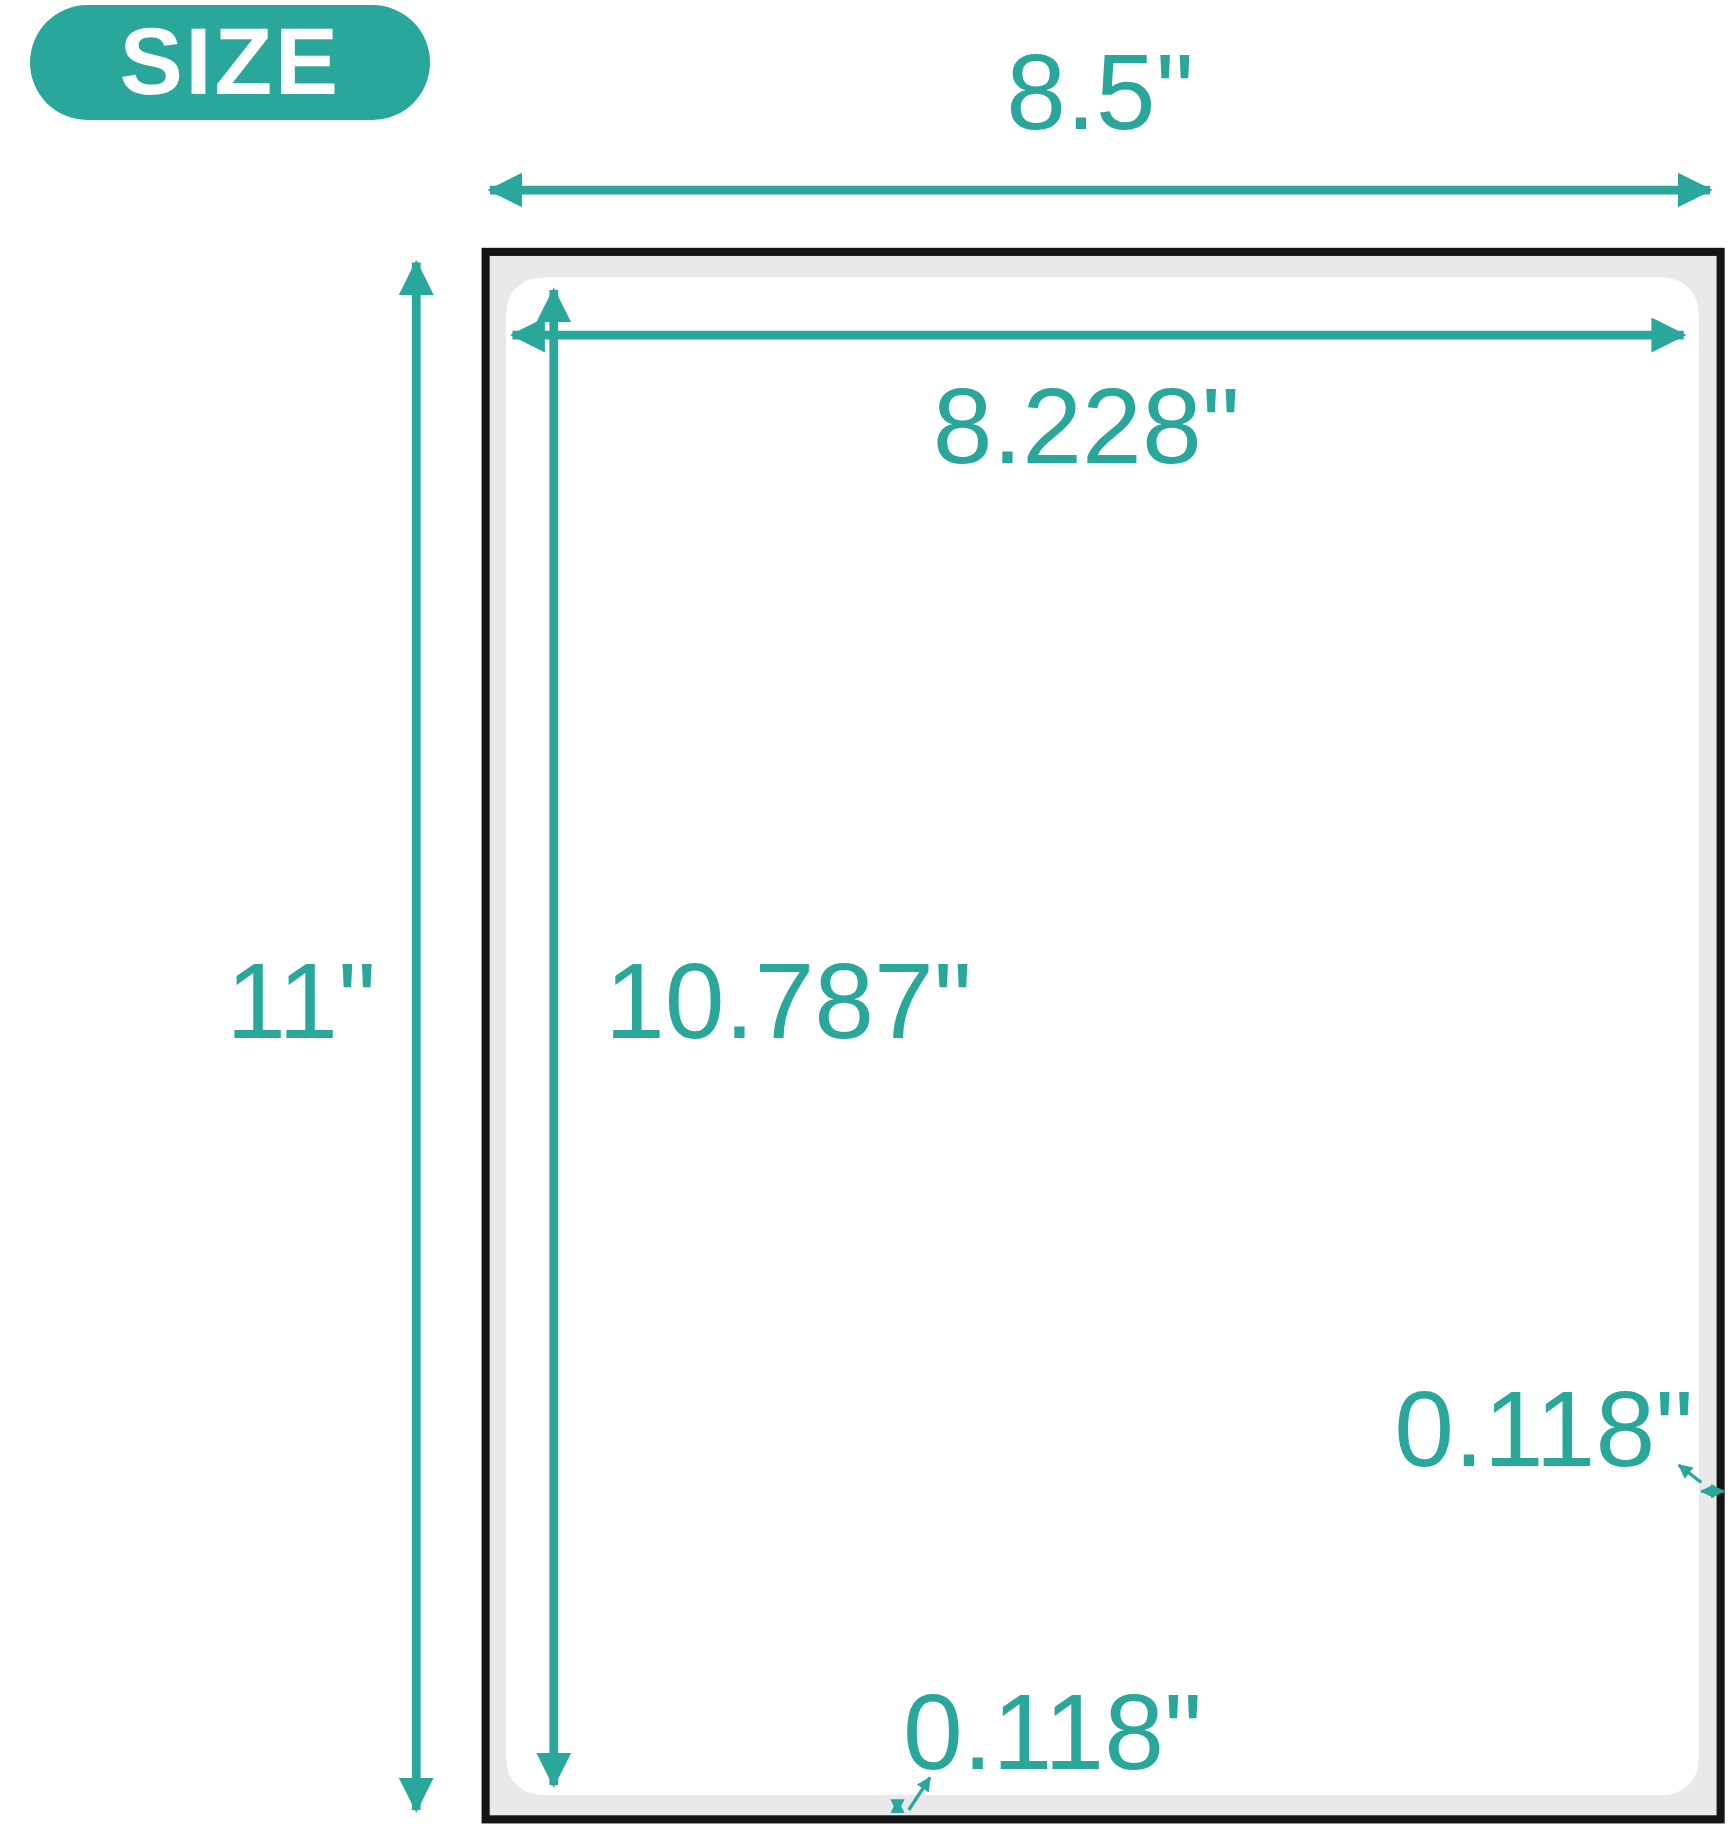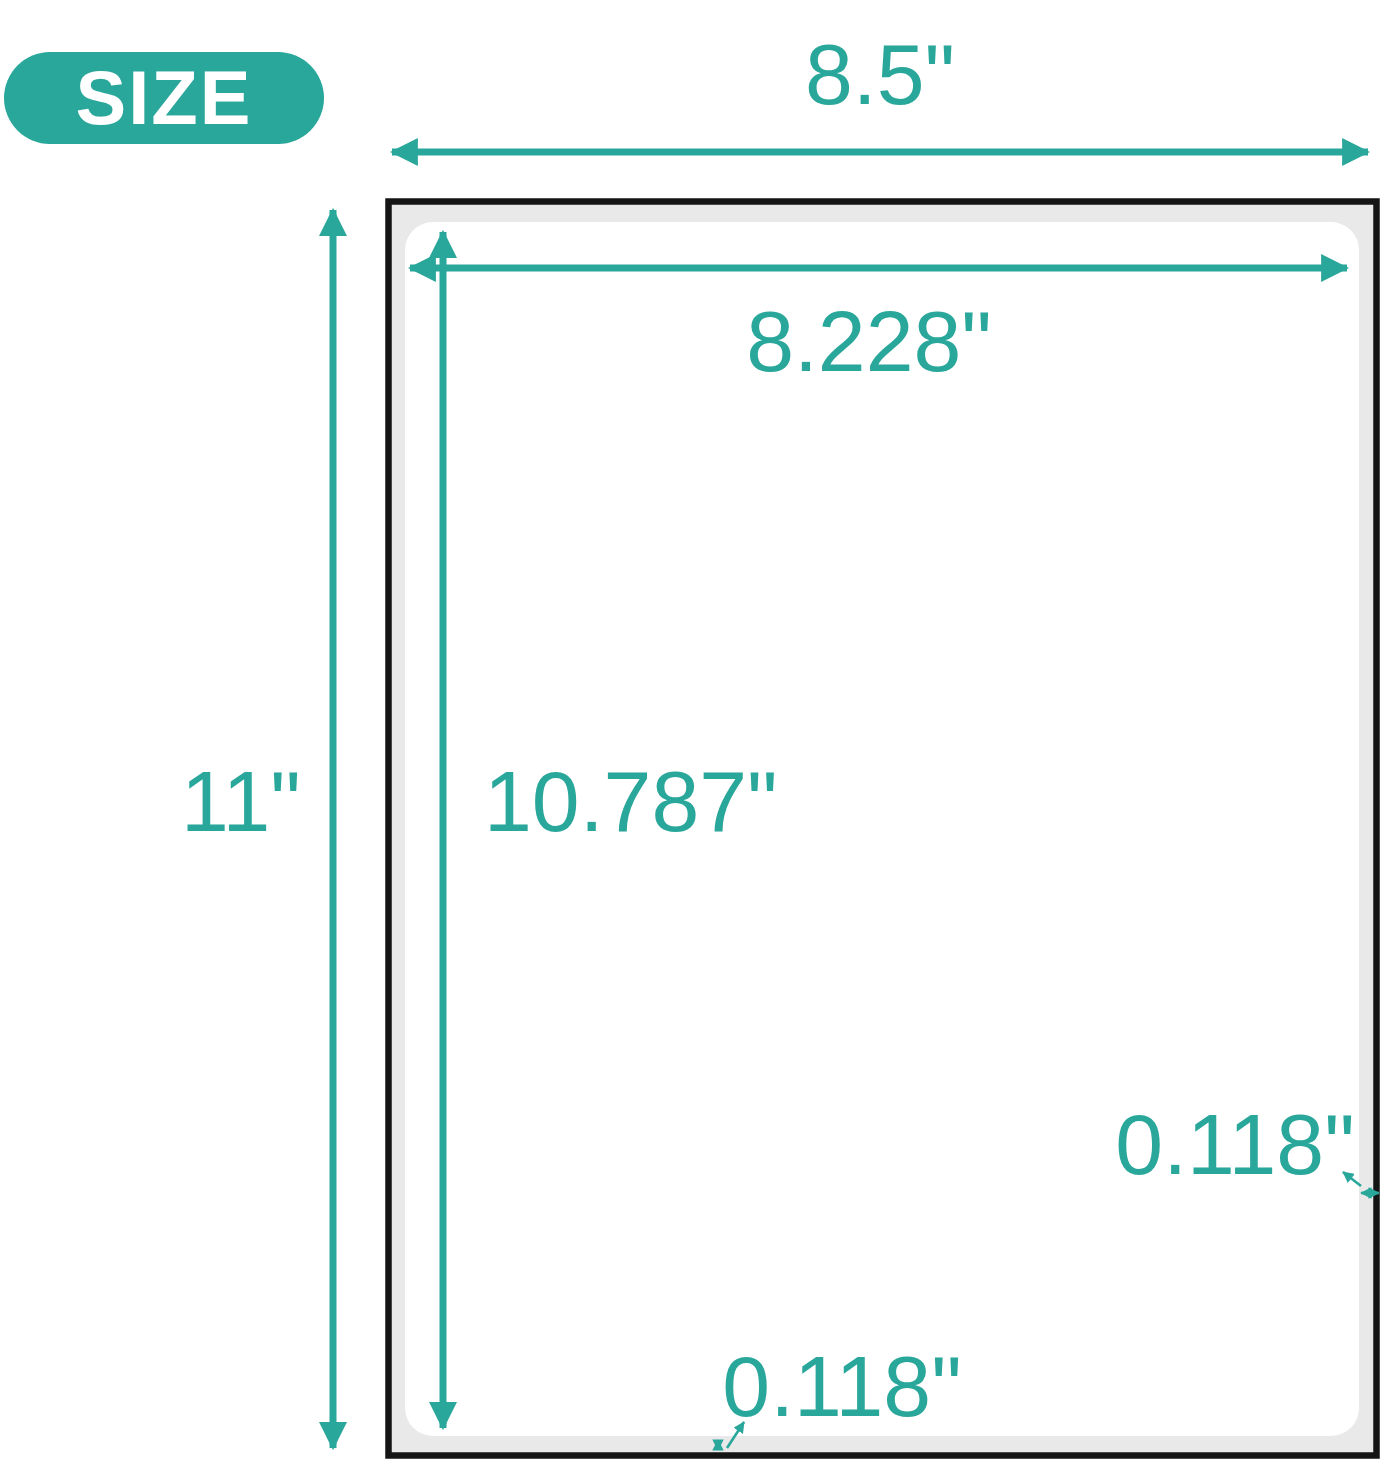--- a/index.html
+++ b/index.html
@@ -12,25 +12,25 @@
   }
   html,body{margin:0;padding:0;background:var(--background);}
   .canvas{
     position:relative;
     width:1385px;height:1471px;
     background:var(--background);
     overflow:hidden;
     font-family:"Liberation Sans", sans-serif;
   }
   .badge{
-    position:absolute;left:4px;top:4px;
+    position:absolute;left:24px;top:4px;
     width:320px;height:92px;
     background:var(--accent);
     border-radius:46px;
-    display:flex;align-items:center;justify-content:center;margin-top:48px;
+    display:flex;align-items:center;justify-content:center;
   }
   .badge span{
     color:var(--badge_text);
     font-size:76px;font-weight:bold;letter-spacing:2px;
     line-height:1;
   }
   .diagram-svg{position:absolute;left:0;top:0;}
   .arrow-line{stroke:var(--accent);}
   marker path{fill:var(--accent);}
   .sheet-rect{fill:var(--backing_fill);stroke:var(--sheet_border);stroke-width:6.5;}

